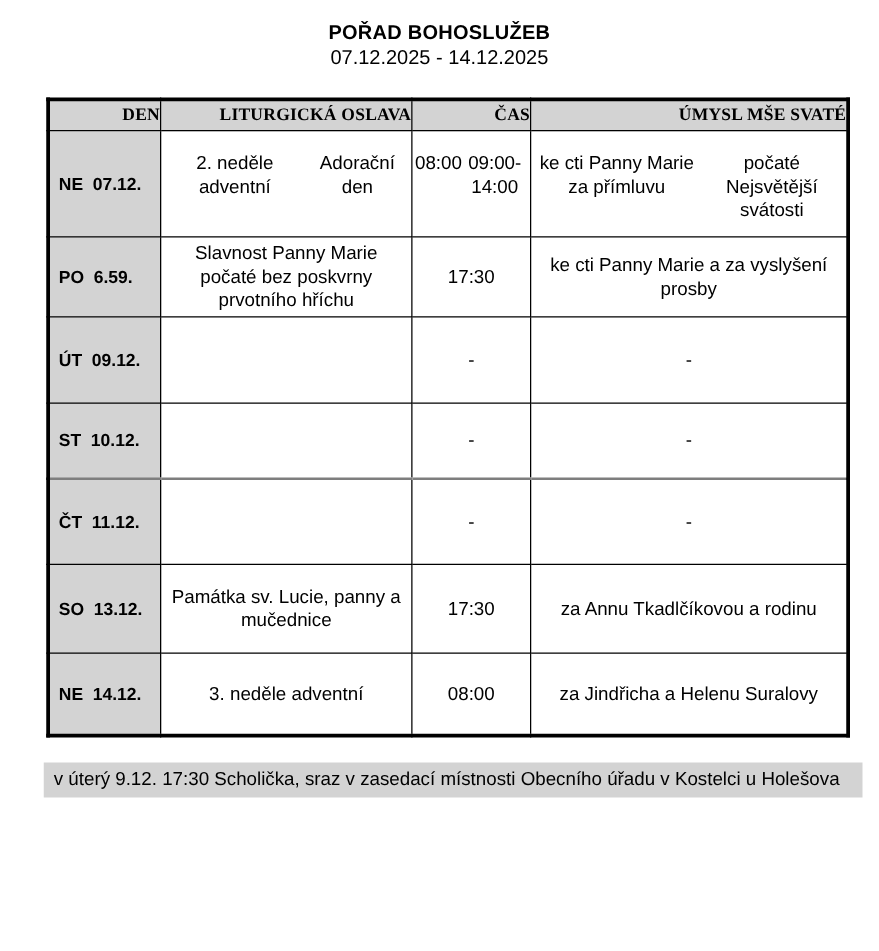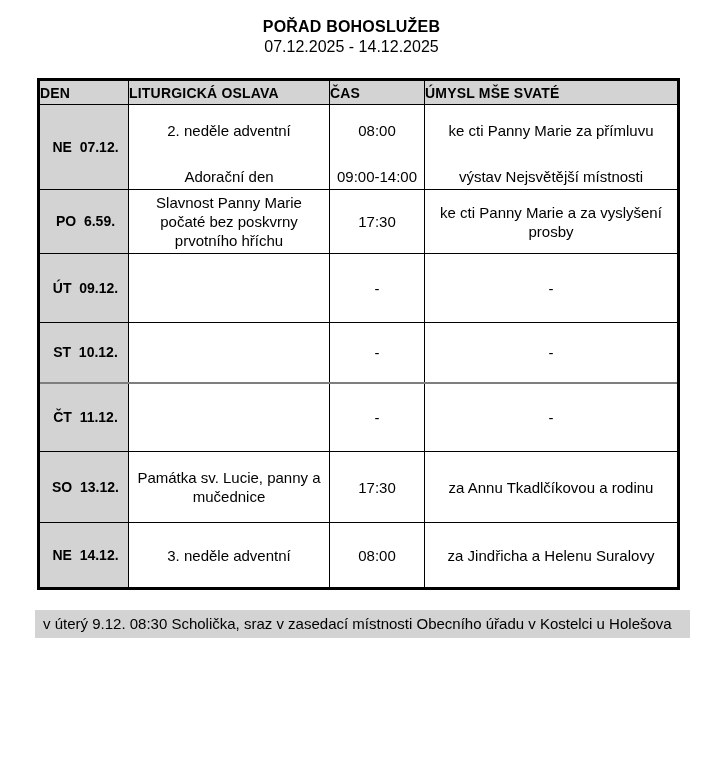--- a/index.html
+++ b/index.html
@@ -36,37 +36,38 @@
   col.c-cas    { width: 95px; }
   col.c-umysl  { width: 254px; }
 
   th, td { border: 1px solid var(--ink); }
 
   thead th {
     background: var(--gray);
     height: 25px;
     font-size: 14px;
     font-weight: bold;
-    text-align: left;
+    text-align: right;
     vertical-align: middle;
     letter-spacing: 0.2px;
+    font-family: Liberation Serif, serif;
   }
 
   td {
     font-size: 15px;
     text-align: center;
     vertical-align: middle;
     line-height: 19px;
     padding: 2px 4px;
   }
   td.day {
     background: var(--gray);
     font-weight: bold;
     font-size: 14px;
-    text-align: center;
+    text-align: left;
     padding-left: 7px;
     white-space: pre;
     margin-top: 48px;
   }
 
   
   tbody tr:nth-child(1) td { height: 84px; }
   tbody tr:nth-child(2) td { height: 64px; }
   tbody tr:nth-child(3) td { height: 69px; }
   tbody tr:nth-child(4) td { height: 60px; }
@@ -75,21 +76,21 @@
   tbody tr:nth-child(7) td { height: 66px; }
   tbody tr:nth-child(8) td { height: 67px; }
 
   
   tr.page-break td { border-top: 2px solid var(--break-gray); }
 
   
   td.dual { padding: 0; vertical-align: top; }
   .stack {
     display: flex;
-    flex-direction: column;
+    flex-direction: row;
     justify-content: space-between;
     height: 84px;
     padding: 16px 2px 3px 2px;
   }
 
   
   .footnote {
     margin: 20px 0 0 35px;
     width: 655px;
     background: var(--gray);
@@ -135,21 +136,21 @@
         </td>
         <td class="dual">
           <div class="stack">
             <span>08:00</span>
             <span>09:00-14:00</span>
           </div>
         </td>
         <td class="dual">
           <div class="stack">
             <span>ke cti Panny Marie za přímluvu</span>
-            <span>výstav Nejsvětější místnosti</span>
+            <span>počaté Nejsvětější svátosti</span>
           </div>
         </td>
       </tr>
 
       <tr>
         <td class="day">PO  6.59.</td>
         <td>Slavnost Panny Marie počaté bez poskvrny prvotního hříchu</td>
         <td>17:30</td>
         <td>ke cti Panny Marie a za vyslyšení prosby</td>
       </tr>
@@ -185,15 +186,15 @@
 
       <tr>
         <td class="day">NE  14.12.</td>
         <td>3. neděle adventní</td>
         <td>08:00</td>
         <td>za Jindřicha a Helenu Suralovy</td>
       </tr>
     </tbody>
   </table>
 
-  <div class="footnote">v úterý 9.12. 08:30 Scholička, sraz v zasedací místnosti Obecního úřadu v Kostelci u Holešova</div>
+  <div class="footnote">v úterý 9.12. 17:30 Scholička, sraz v zasedací místnosti Obecního úřadu v Kostelci u Holešova</div>
 
 </div>
 
 </body></html>

